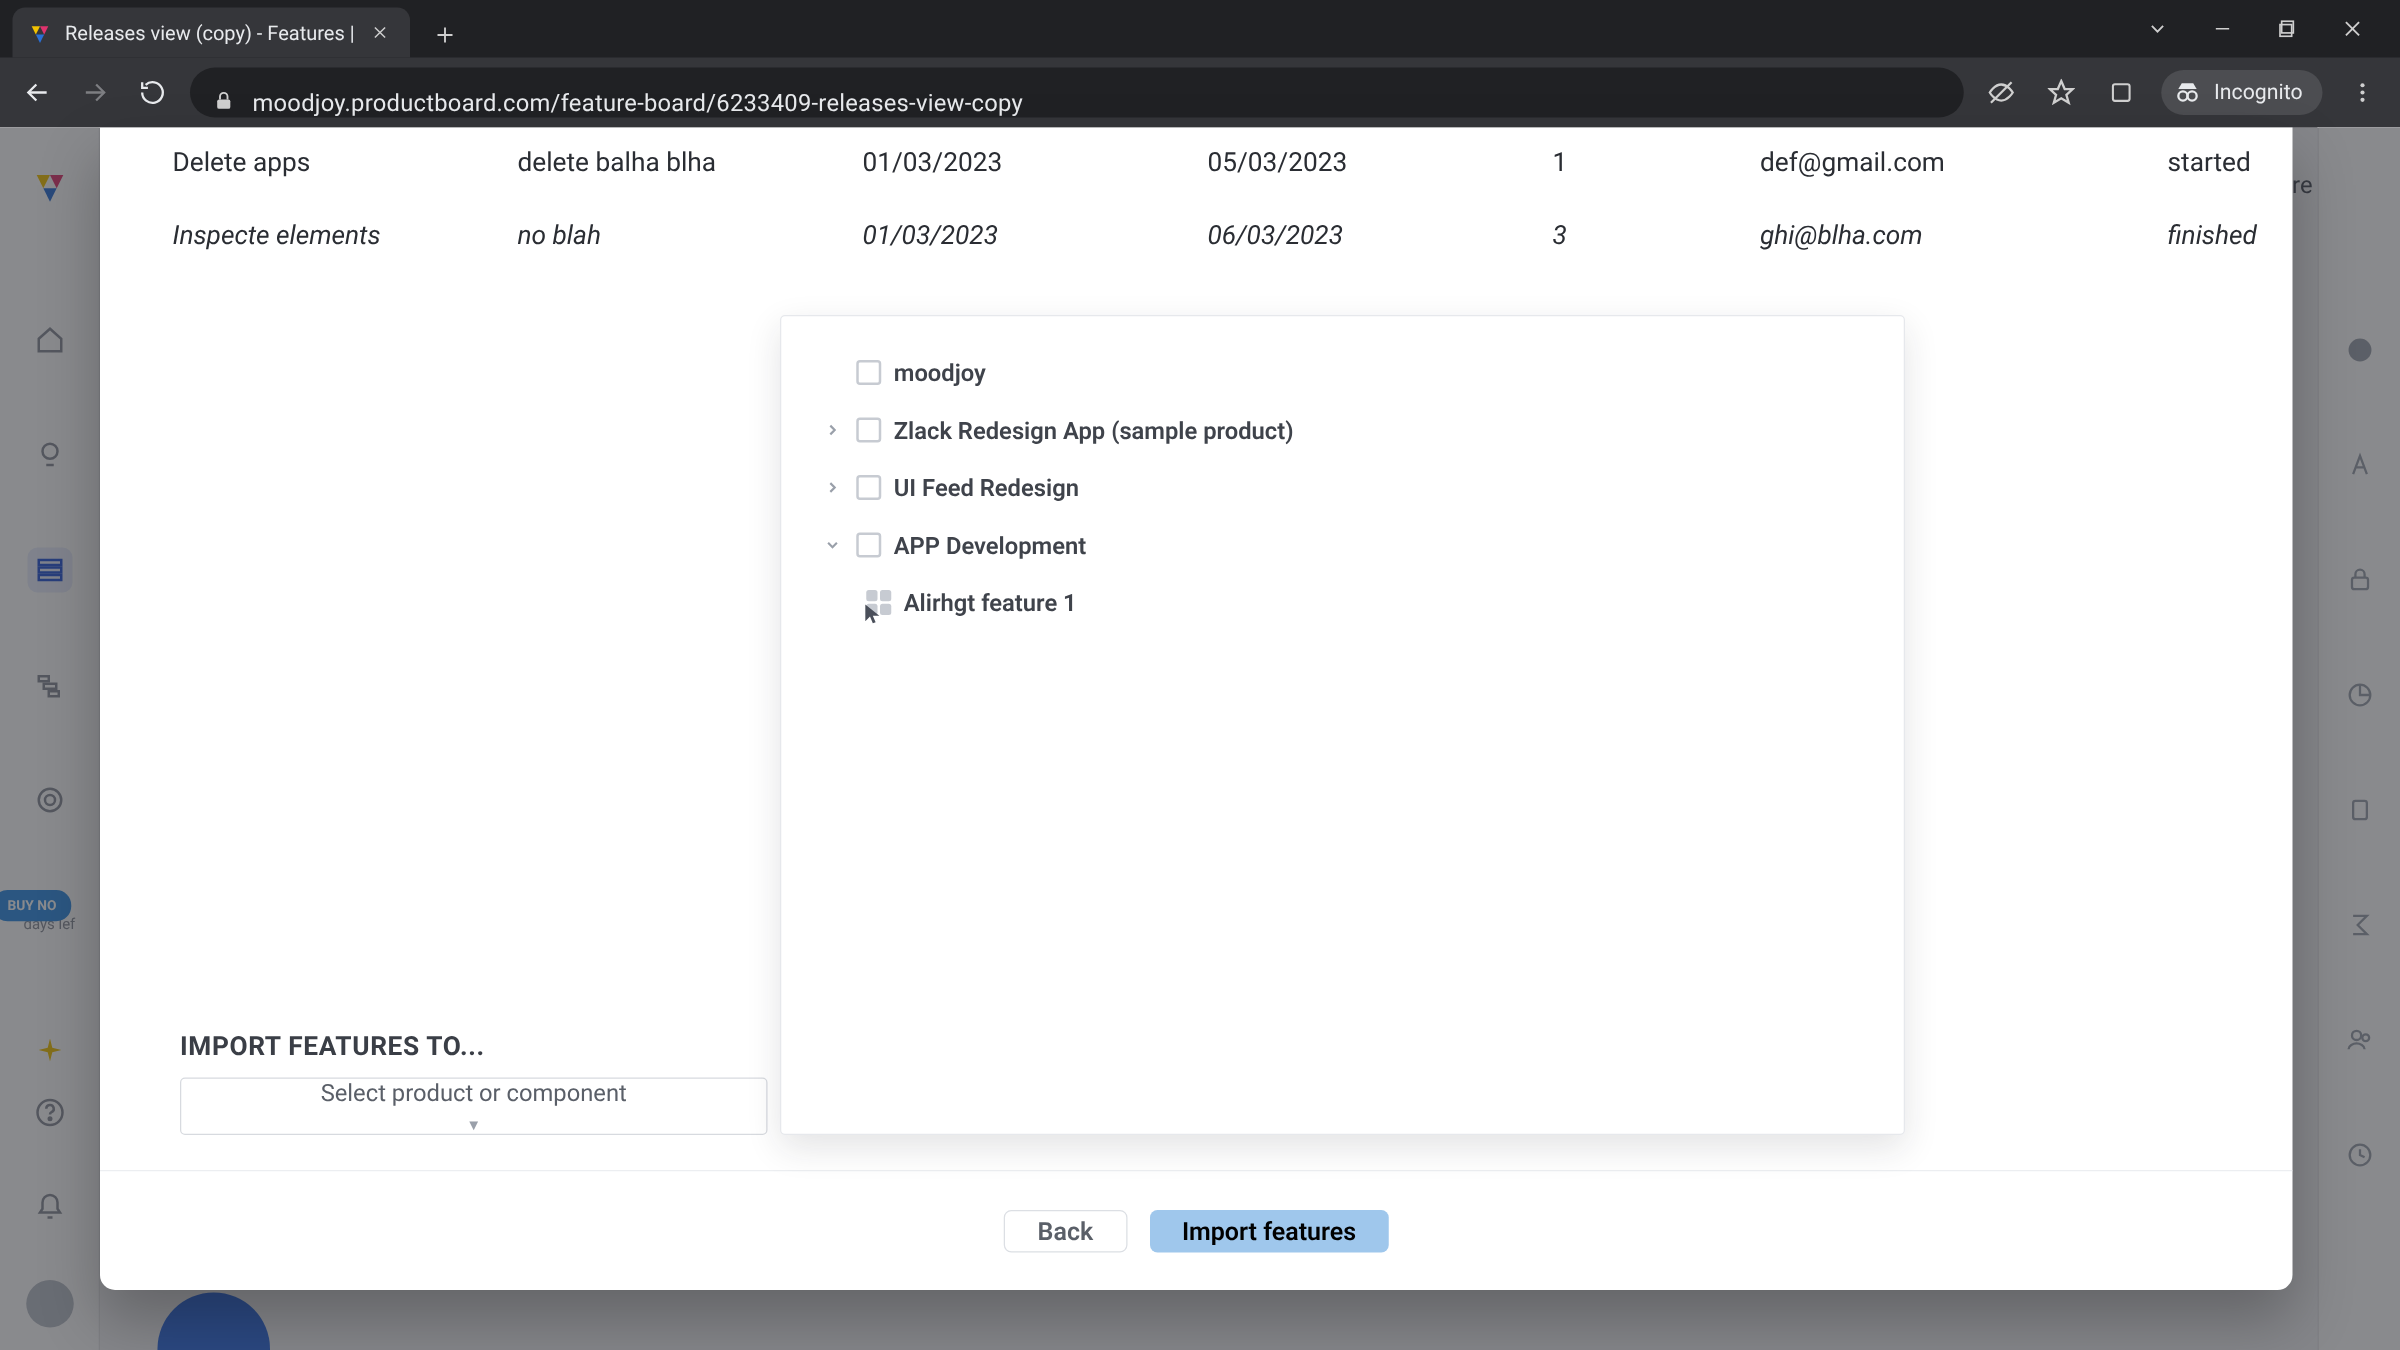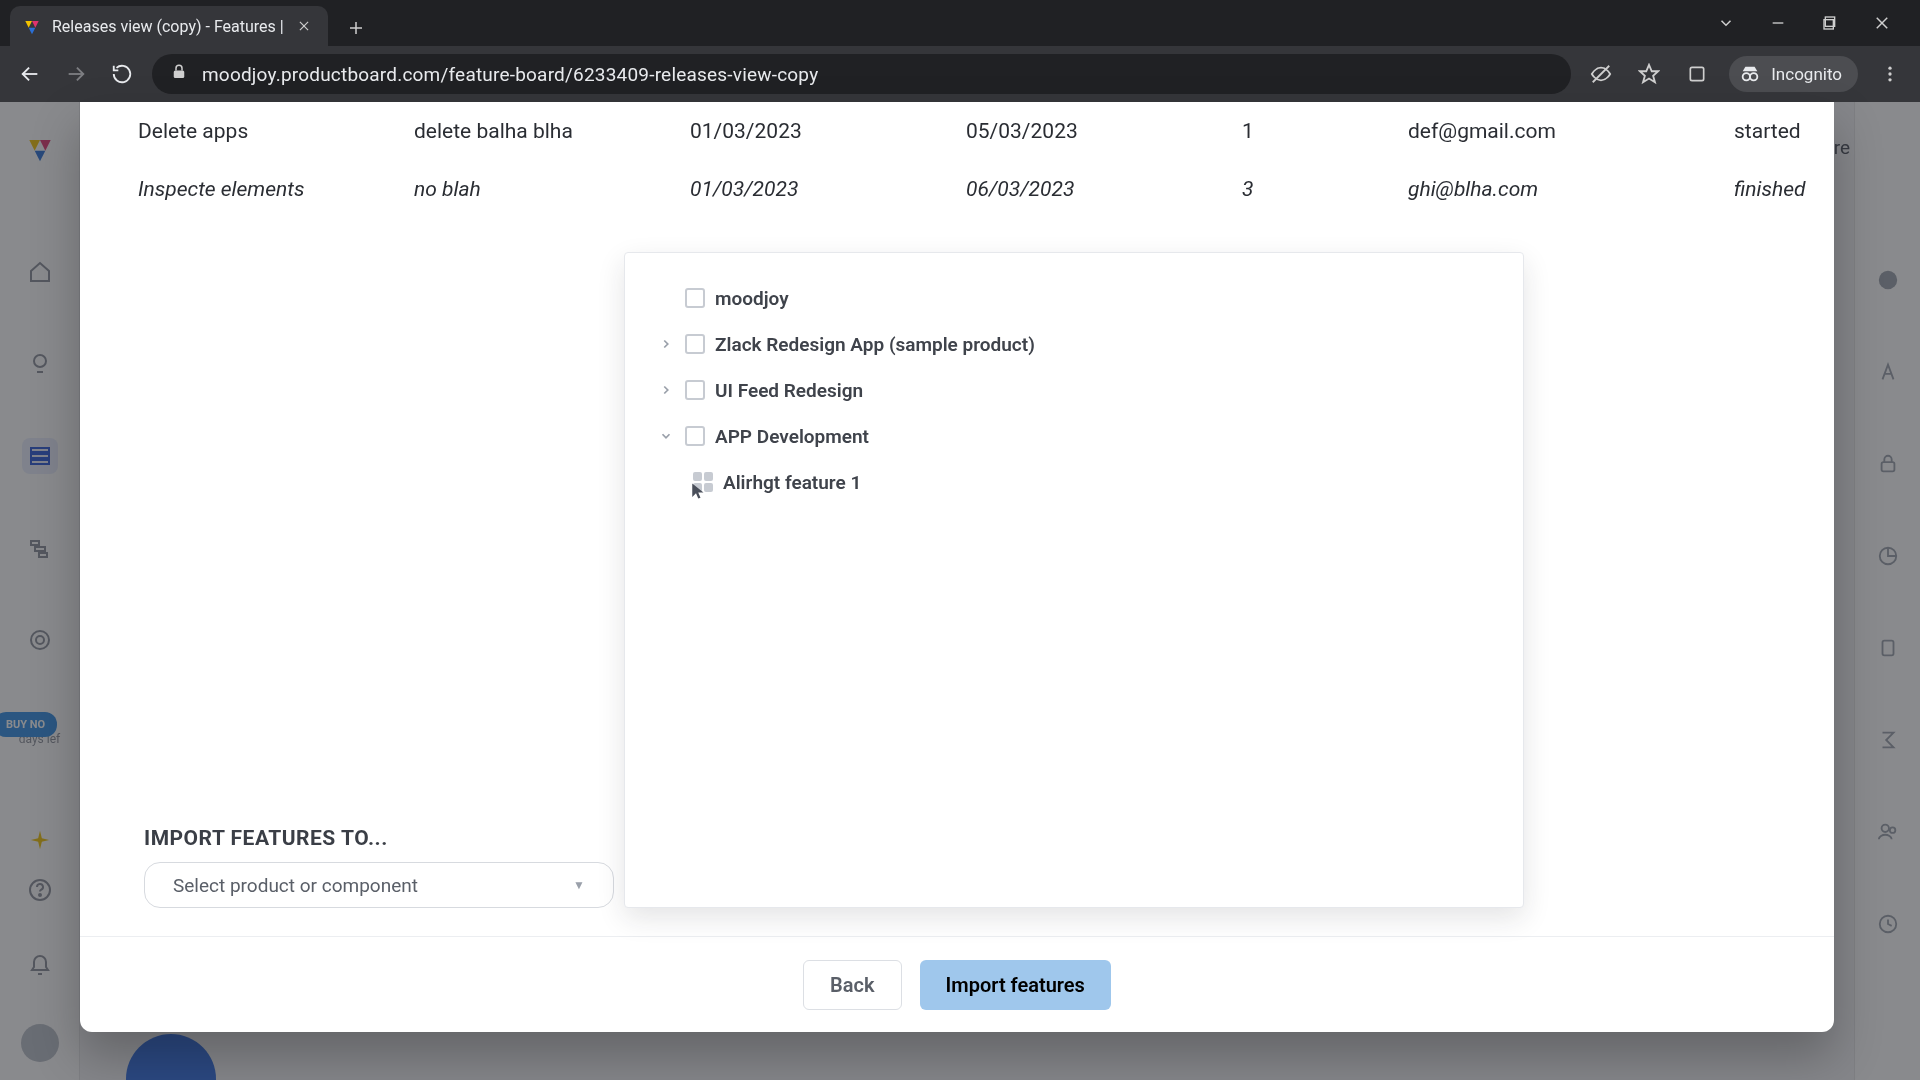--- a/index.html
+++ b/index.html
@@ -16,21 +16,21 @@
   .tab .favicon { width: 20px; height: 20px; }
   .tab .favicon svg { width: 20px; height: 20px; }
   .tab .title { flex: 1; white-space: nowrap; overflow: hidden; text-overflow: ellipsis; }
   .tab .tab-close { width: 20px; height: 20px; display: flex; align-items: center; justify-content: center; cursor: pointer; }
   .newtab { width: 36px; height: 36px; margin-left: 10px; display: flex; align-items: center; justify-content: center; cursor: pointer; color: #cfcfcf; border-radius: 50%; }
   
   
   .toolbar { position: absolute; top: 46px; left: 0; right: 0; height: 56px; background: #35363a; display: flex; align-items: center; padding: 0 14px; gap: 14px; color: #cfcfcf; }
   .nav-btn { width: 32px; height: 32px; display: flex; align-items: center; justify-content: center; cursor: pointer; border-radius: 50%; }
   .nav-btn.disabled { opacity: .4; cursor: default; }
-  .omnibox { flex: 1; height: 40px; background: #202124; border-radius: 20px; display: flex; align-items: center; padding: 0 18px; gap: 14px; }
+  .omnibox { flex: 1; height: 40px; background: #202124; border-radius: 20px; display: flex; align-items: flex-end; padding: 0 18px; gap: 14px; }
   .omnibox .lock { color: #cfcfcf; }
   .omnibox .url { color: #e8eaed; font-size: 19px; letter-spacing: .2px; }
   .toolbar-right { display: flex; align-items: center; gap: 16px; }
   .incog-pill { display: flex; align-items: center; gap: 10px; background: #4c4d51; height: 36px; padding: 0 16px 0 10px; border-radius: 18px; color: #e8eaed; font-size: 17px; }
   .incog-pill .mask { width: 22px; height: 22px; }
   
   
   .app-bg { position: absolute; top: 102px; left: 0; right: 0; bottom: 0; background: #f5f6f8; }
   .dim-overlay { position: absolute; inset: 0; background: rgba(40,42,48,.55); }
   .left-rail { position: absolute; top: 0; left: 0; bottom: 0; width: 80px; background: #fff; border-right: 1px solid #e6e6e9; display: flex; flex-direction: column; align-items: center; padding-top: 30px; gap: 56px; }
@@ -48,40 +48,40 @@
   
   
   .modal { position: absolute; left: 80px; right: 86px; top: 0; bottom: 48px; background: #fff; border-radius: 0 0 12px 12px; box-shadow: 0 24px 48px rgba(0,0,0,.25); display: flex; flex-direction: column; overflow: hidden; }
   .modal-body { flex: 1; padding: 0 58px 0 58px; position: relative; }
   
   
   .data-row { display: grid; grid-template-columns: 230px 230px 230px 230px 120px 280px 1fr; align-items: center; height: 58px; font-size: 21px; color: #2a2d33; gap: 46px; }
   .data-row + .data-row { border-top: 0; font-style: italic; }
   
   .import-label { position: absolute; left: 64px; bottom: 86px; font-size: 21px; font-weight: 700; letter-spacing: .5px; color: #3a3e46; }
-  .select-box { position: absolute; left: 64px; bottom: 28px; width: 470px; height: 46px; border: 1px solid #d7dadf; border-radius: 16px; display: flex; align-items: center; padding: 0 28px; justify-content: space-between; cursor: pointer; background: #fff; }
+  .select-box { position: absolute; left: 64px; bottom: 28px; width: 470px; height: 46px; border: 1px solid #d7dadf; border-radius: 4px; display: flex; align-items: center; padding: 0 16px; justify-content: space-between; cursor: pointer; background: #fff; flex-direction: column; }
   .select-box span { color: #5a5f68; font-size: 19px; }
   .select-box .caret { color: #9aa0aa; font-size: 12px; }
   
   
   .popover { position: absolute; left: 544px; right: 310px; top: 150px; bottom: 28px; background: #fff; border: 1px solid #e6e8ec; border-radius: 4px; box-shadow: 0 10px 28px rgba(30,33,40,.12); padding: 22px 18px; overflow: auto; }
   .tree-row { display: flex; align-items: center; gap: 10px; height: 46px; padding-left: 14px; cursor: pointer; }
   .tree-row .chev { width: 18px; color: #9aa0aa; display: flex; justify-content: center; }
   .tree-row .noChev { width: 18px; }
   .tree-row .box { width: 20px; height: 20px; border: 2px solid #c7cbd2; border-radius: 3px; background: #fff; }
   .tree-row .lbl { font-size: 19px; color: #3f434b; font-weight: 600; }
   .tree-child { padding-left: 50px; display: flex; align-items: center; gap: 10px; height: 46px; }
   .tree-child .grid-ic { width: 20px; height: 20px; display: grid; grid-template-columns: 1fr 1fr; grid-template-rows: 1fr 1fr; gap: 2px; }
   .tree-child .grid-ic i { background: #c7cbd2; border-radius: 2px; }
   .tree-child .lbl2 { font-size: 19px; color: #3f434b; font-weight: 600; }
   .cursor-arrow { position: absolute; left: 610px; top: 380px; width: 18px; height: 18px; pointer-events: none; }
   
   
   .modal-footer { height: 96px; border-top: 1px solid #eceef1; display: flex; align-items: center; justify-content: center; gap: 18px; }
-  .btn { height: 50px; padding: 0 26px; border-radius: 6px; font-size: 20px; font-weight: 600; cursor: pointer; display: flex; align-items: center; }
+  .btn { height: 34px; padding: 0 26px; border-radius: 6px; font-size: 20px; font-weight: 600; cursor: pointer; display: flex; align-items: center; }
   .btn-secondary { background: #fff; border: 1px solid #dcdfe4; color: #5a5f68; }
   .btn-primary { background: #9fc7ec; border: none; color: #000000; cursor: not-allowed; }
 </style>
 </head>
 <body>
 
 <div class="win-controls">
   <div class="ctl chevdown-icon">
     <svg width="18" height="18" viewBox="0 0 24 24" fill="none" stroke-width="2">
         <polyline points="6 9 12 15 18 9"></polyline>

